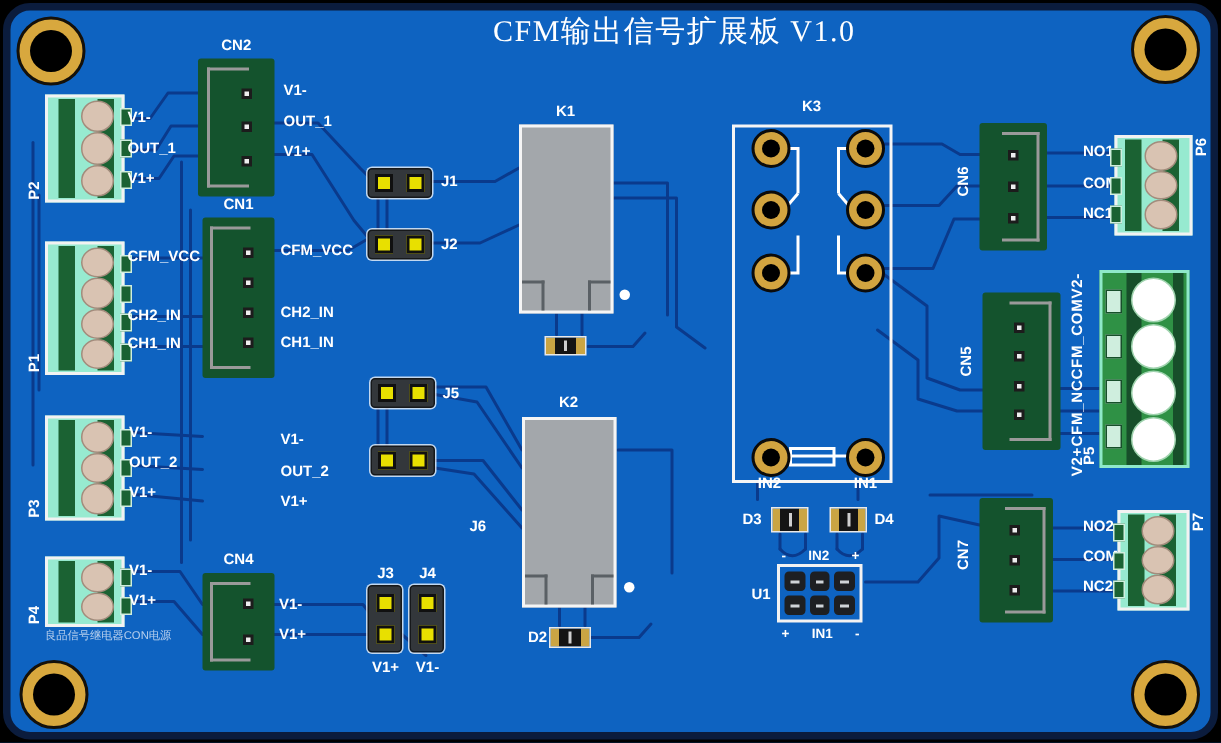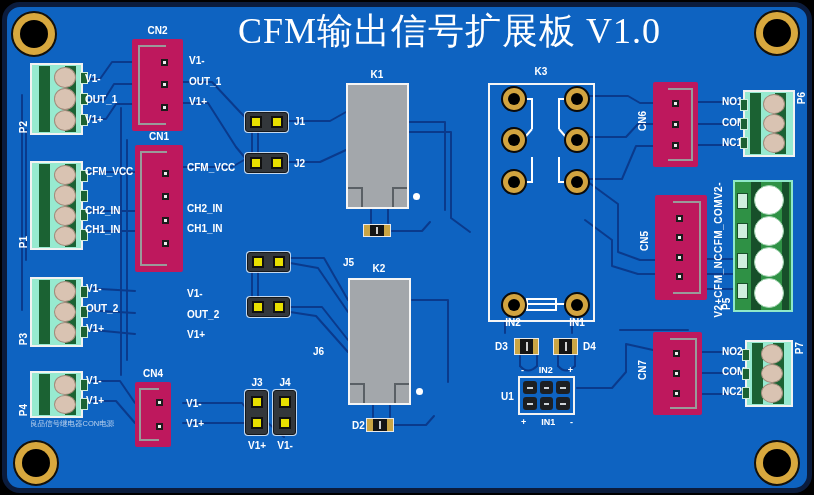--- a/index.html
+++ b/index.html
@@ -8,21 +8,21 @@
   .board{position:absolute;left:2px;top:2px;right:2px;bottom:2px;border-radius:18px;
          background:#0e63c1;border:5px solid #0b1c3d;box-sizing:border-box;}
   svg.traces{position:absolute;left:0;top:0;width:814px;height:495px;pointer-events:none;}
   svg.traces path{stroke:#0a3a8c;stroke-width:2;fill:none;stroke-linejoin:round;stroke-linecap:round;}
 
   .mhole{position:absolute;width:46px;height:46px;border-radius:50%;background:#d8a83e;
          border:2px solid #15110a;box-sizing:border-box;}
   .mhole::after{content:"";position:absolute;inset:7px;background:#000;border-radius:50%;}
 
   .title{position:absolute;left:95px;right:10px;top:7px;text-align:center;color:#fff;
-         font-family:"Liberation Serif",serif;font-size:36px;letter-spacing:1px;white-space:nowrap;}
+         font-family:"Liberation Serif",serif;font-size:20px;letter-spacing:1px;white-space:nowrap;}
   .footnote{position:absolute;left:30px;top:419px;font-size:7.5px;color:rgba(228,236,248,0.78);white-space:nowrap;}
 
   .lbl{position:absolute;color:#fff;font-weight:bold;font-size:10px;line-height:11px;white-space:nowrap;}
   .lbl.c{transform:translateX(-50%);}
   .lblcol{position:absolute;display:flex;flex-direction:column;justify-content:space-between;}
   .lblcol .slot{height:11px;line-height:11px;font-weight:bold;font-size:10px;color:#fff;white-space:nowrap;}
   .rowlbl{position:absolute;display:flex;justify-content:space-between;}
   .rowlbl .slot{font-weight:bold;font-size:9px;color:#fff;line-height:10px;}
 
   
@@ -54,21 +54,21 @@
   .p5 .tb-pins{position:absolute;right:8px;top:2px;bottom:2px;width:30px;display:flex;
                flex-direction:column;justify-content:space-around;align-items:center;}
   .p5 .tb-pins .pin{width:28px;height:28px;border-radius:50%;background:#fff;border:1px solid #9fd3ae;}
   .p5 .tb-label{position:absolute;right:-14px;top:0;writing-mode:vertical-rl;transform:rotate(180deg);
                 font-weight:bold;font-size:10px;color:#fff;}
   .p5labels{position:absolute;display:flex;flex-direction:column;justify-content:space-around;align-items:center;}
   .p5labels .slot{writing-mode:vertical-rl;transform:rotate(180deg);font-weight:bold;font-size:10px;
                   color:#fff;letter-spacing:.5px;white-space:nowrap;}
 
   
-  .cn{position:absolute;background:#be185d;border-radius:2px;box-sizing:border-box;}
+  .cn{position:absolute;background:#14532d;border-radius:2px;box-sizing:border-box;}
   .cn::before{content:"";position:absolute;left:11%;top:6px;bottom:6px;right:34%;
               border:2px solid #9a9a9a;border-right:none;}
   .cn-pins{position:absolute;left:56%;top:13%;bottom:13%;width:8px;display:flex;
            flex-direction:column;justify-content:space-around;align-items:center;}
   .cn-pins .pin{width:7px;height:7px;background:#1c1c1c;position:relative;}
   .cn-pins .pin::after{content:"";position:absolute;inset:2px;background:#eee;}
   .cn-title{position:absolute;top:-14px;left:50%;transform:translateX(-50%);
             font-weight:bold;font-size:10px;color:#fff;}
   .cn.r::before{left:34%;right:11%;border:2px solid #9a9a9a;border-left:none;}
   .cn.r .cn-pins{left:40%;}
@@ -280,21 +280,21 @@
         <i class="pin"></i>
         <i class="pin"></i>
       </div>
   </div>
   <div class="lblcol" style="left:189px;top:55px;height:52px;">
       <span class="slot">V1-</span>
       <span class="slot">OUT_1</span>
       <span class="slot">V1+</span>
     </div>
 
-  <div class="cn" style="left:135px;top:145px;width:48px;height:127px;">
+  <div class="cn" style="left:135px;top:145px;width:48px;height:107px;">
     <span class="cn-title">CN1</span>
     <div class="cn-pins">
         <i class="pin"></i>
         <i class="pin"></i>
         <i class="pin"></i>
         <i class="pin"></i>
       </div>
   </div>
   <div class="lblcol" style="left:187px;top:162px;height:72px;">
       <span class="slot">CFM_VCC</span>
@@ -302,21 +302,21 @@
       <span class="slot">CH2_IN</span>
       <span class="slot">CH1_IN</span>
     </div>
 
   <div class="lblcol" style="left:187px;top:288px;height:52px;">
       <span class="slot">V1-</span>
       <span class="slot">OUT_2</span>
       <span class="slot">V1+</span>
     </div>
 
-  <div class="cn" style="left:135px;top:382px;width:36px;height:65px;">
+  <div class="cn" style="left:135px;top:382px;width:48px;height:65px;">
     <span class="cn-title">CN4</span>
     <div class="cn-pins">
         <i class="pin"></i>
         <i class="pin"></i>
       </div>
   </div>
   <div class="lblcol" style="left:186px;top:398px;height:31px;">
       <span class="slot">V1-</span>
       <span class="slot">V1+</span>
     </div>
@@ -330,21 +330,21 @@
   <div class="jmp" style="left:245px;top:153px;width:43px;height:20px;">
       <span class="jp"></span>
       <span class="jp"></span>
     </div>
   <span class="lbl" style="left:294px;top:158px;">J2</span>
 
   <div class="jmp" style="left:247px;top:252px;width:43px;height:20px;">
       <span class="jp"></span>
       <span class="jp"></span>
     </div>
-  <span class="lbl" style="left:295px;top:257px;margin-left:48px;">J5</span>
+  <span class="lbl" style="left:295px;top:257px;">J5</span>
 
   <div class="jmp" style="left:247px;top:297px;width:43px;height:20px;">
       <span class="jp"></span>
       <span class="jp"></span>
     </div>
   <span class="lbl" style="left:313px;top:302px;margin-top:44px;">J6</span>
 
   <span class="lbl c" style="left:257px;top:377px;">J3</span>
   <span class="lbl c" style="left:285px;top:377px;">J4</span>
   <div class="jmp v" style="left:245px;top:390px;width:23px;height:45px;">

